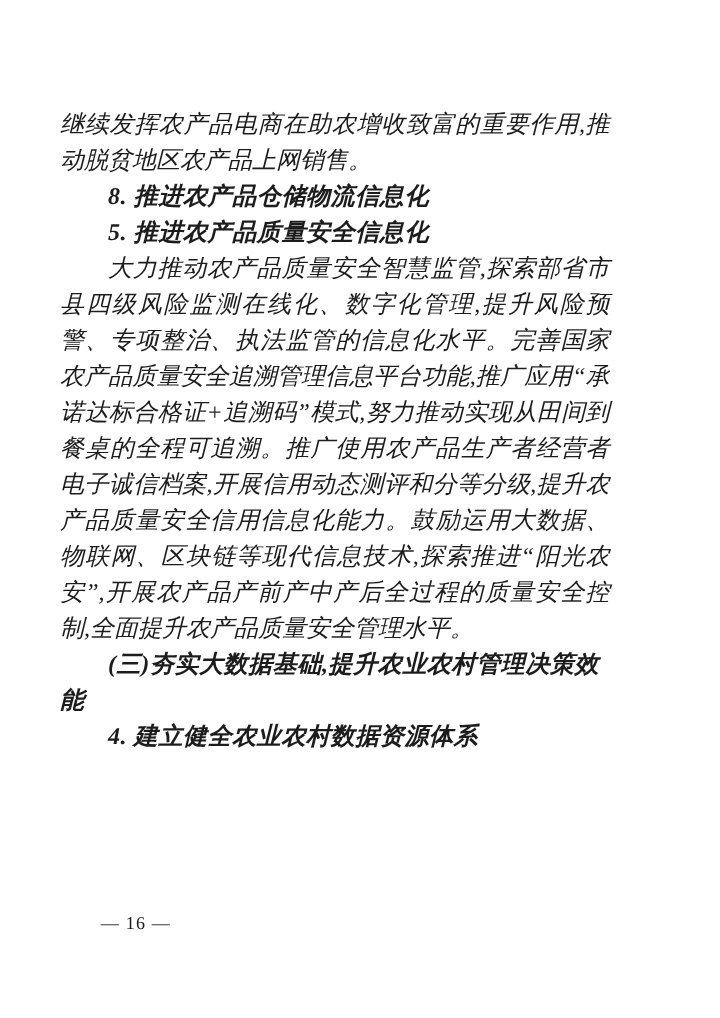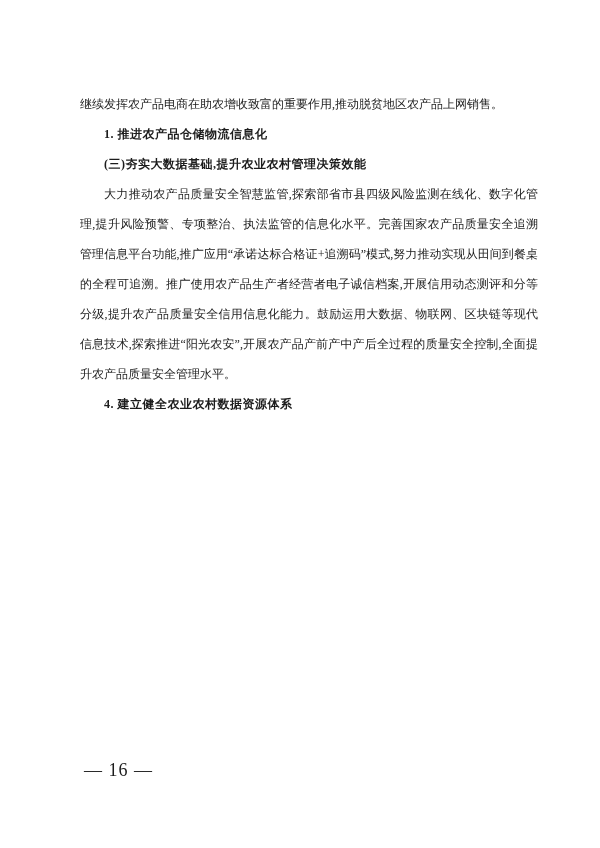--- a/index.html
+++ b/index.html
@@ -12,26 +12,27 @@
     width: 600px;
     height: 848px;
     background: #ffffff;
     overflow: hidden;
     font-family: "Liberation Serif", "DejaVu Serif", serif;
     color: #1c1c1c;
   }
   .content {
     position: absolute;
     top: 89px;
-    left: 80px;
+    left: 50px;
     width: 458px;
-    font-size: 12px;
+    font-size: 20px;
     line-height: 30px;
     text-align: justify;
     text-justify: inter-character;
+    font-style: italic;
   }
   .block {
     margin: 0;
     padding: 0;
   }
   .paragraph {
     text-indent: 2em;
   }
   .paragraph-continuation {
     text-indent: 0;
@@ -39,32 +40,33 @@
   .heading {
     font-weight: bold;
     text-indent: 2em;
     text-align: left;
     letter-spacing: 0.5px;
   }
   .footer {
     position: absolute;
     left: 84px;
     top: 760px;
-    font-size: 18px;
+    font-size: 15px;
     line-height: 20px;
     letter-spacing: 1px;
     color: #1c1c1c;
   }
 </style>
 </head>
 <body>
 
 <div class="page">
   <div class="content">
     <p class="block paragraph-continuation">继续发挥农产品电商在助农增收致富的重要作用,推动脱贫地区农产品上网销售。</p>
-    <p class="block heading">1. 推进农产品仓储物流信息化</p>
+    <p class="block heading">8. 推进农产品仓储物流信息化</p>
+    <p class="block heading">5. 推进农产品质量安全信息化</p>
+    <p class="block paragraph">大力推动农产品质量安全智慧监管,探索部省市县四级风险监测在线化、数字化管理,提升风险预警、专项整治、执法监管的信息化水平。完善国家农产品质量安全追溯管理信息平台功能,推广应用“承诺达标合格证+追溯码”模式,努力推动实现从田间到餐桌的全程可追溯。推广使用农产品生产者经营者电子诚信档案,开展信用动态测评和分等分级,提升农产品质量安全信用信息化能力。鼓励运用大数据、物联网、区块链等现代信息技术,探索推进“阳光农安”,开展农产品产前产中产后全过程的质量安全控制,全面提升农产品质量安全管理水平。</p>
     <p class="block heading">(三)夯实大数据基础,提升农业农村管理决策效能</p>
-    <p class="block paragraph">大力推动农产品质量安全智慧监管,探索部省市县四级风险监测在线化、数字化管理,提升风险预警、专项整治、执法监管的信息化水平。完善国家农产品质量安全追溯管理信息平台功能,推广应用“承诺达标合格证+追溯码”模式,努力推动实现从田间到餐桌的全程可追溯。推广使用农产品生产者经营者电子诚信档案,开展信用动态测评和分等分级,提升农产品质量安全信用信息化能力。鼓励运用大数据、物联网、区块链等现代信息技术,探索推进“阳光农安”,开展农产品产前产中产后全过程的质量安全控制,全面提升农产品质量安全管理水平。</p>
     <p class="block heading">4. 建立健全农业农村数据资源体系</p>
   </div>
 
   <div class="footer">— 16 —</div>
 </div>
 
 </body></html>

